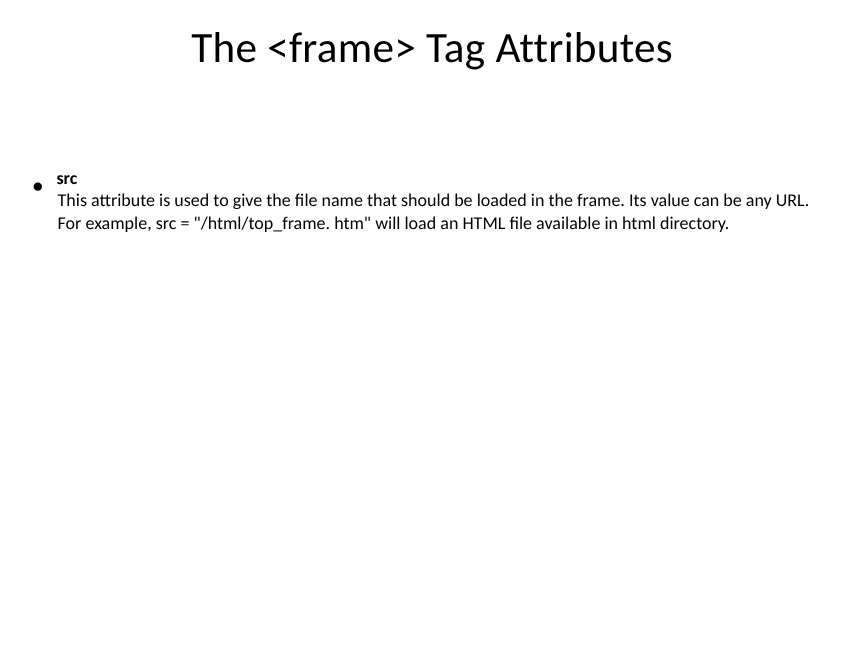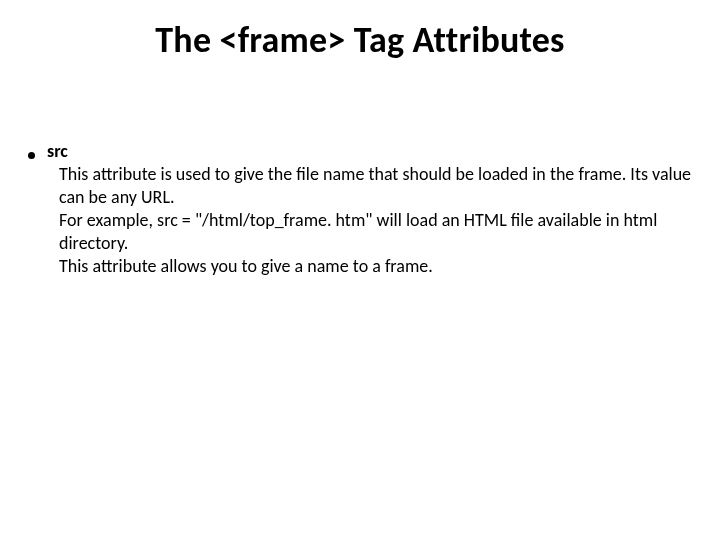--- a/index.html
+++ b/index.html
@@ -17,65 +17,64 @@
     position: relative;
     box-sizing: border-box;
   }
   .title {
     position: absolute;
     top: 18px;
     left: 0;
     width: 100%;
     text-align: center;
     font-size: 36px;
-    font-weight: 700;
+    font-weight: 400;
     letter-spacing: 0.2px;
   }
   .body {
     position: absolute;
     top: 140px;
     left: 28px;
     right: 28px;
-    font-size: 18px;
+    font-size: 15px;
     line-height: 1.28;
   }
   .bullet-row {
     display: flex;
     align-items: flex-start;
     margin-bottom: 0;
   }
   .bullet-dot {
     width: 7px;
     height: 7px;
     background: #000;
     border-radius: 50%;
     margin-top: 12px;
     margin-right: 12px;
     flex: 0 0 auto;
   }
   .bullet-label {
     font-weight: 700;
   }
   .para {
-    margin-left: 31px;
+    margin-left: 20px;
     margin-top: 0;
     margin-bottom: 0;
   }
 </style>
 </head>
 <body>
 
 <div class="slide">
   <div class="title">The &lt;frame&gt; Tag Attributes</div>
 
   <div class="body">
 
     <div class="bullet-row">
       <span class="bullet-dot"></span>
       <span class="bullet-label">src</span>
     </div>
     <div class="para">This attribute is used to give the file name that should be loaded in the frame. Its value can be any URL.</div>
     <div class="para"> For example, src = "/html/top_frame. htm" will load an HTML file available in html directory.</div>
 
-    <div class="para">This attribute allows you to give a name to a frame.</div>
 
   </div>
 </div>
 
 </body></html>

